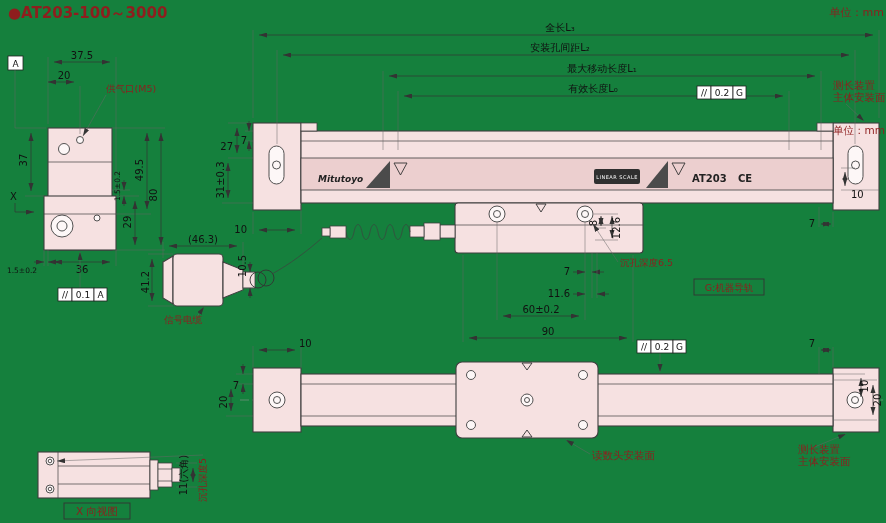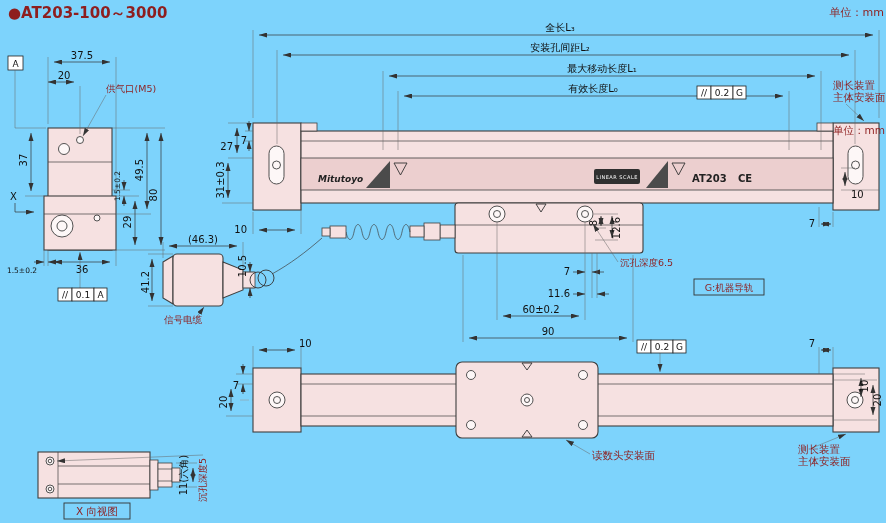--- a/index.html
+++ b/index.html
@@ -1,17 +1,17 @@
 <!DOCTYPE html>
 <html style="--accent: #8e1e1e; --fill: #f6e1e1; --band: #eccfcf; --line: #3f3f3f;"><head>
 <meta charset="utf-8">
 <style>
   html,body{margin:0;padding:0;background:#fff;}
   body{font-family:"DejaVu Sans",sans-serif;}
-  #stage{position:relative;width:886px;height:523px;background:#7dd3fc;overflow:hidden;}
+  #stage{position:relative;width:886px;height:523px;background:#15803d;overflow:hidden;}
   svg text{font-family:"DejaVu Sans",sans-serif;}
   .part{fill:var(--fill,#f6e1e1);stroke:var(--line,#3f3f3f);stroke-width:1.1;}
   .thin{fill:var(--fill,#f6e1e1);stroke:var(--line,#3f3f3f);stroke-width:0.8;}
   .band{fill:var(--band,#eccfcf);stroke:var(--line,#3f3f3f);stroke-width:0.8;}
   .hole{fill:#fdf7f7;stroke:var(--line,#3f3f3f);stroke-width:0.9;}
   .inner{fill:none;stroke:var(--line,#3f3f3f);stroke-width:0.7;}
   .dl{stroke:#333;stroke-width:0.7;fill:none;}
   .ext{stroke:#666;stroke-width:0.5;fill:none;}
   .cl{stroke:#999;stroke-width:0.55;stroke-dasharray:9 3 2 3;fill:none;}
   .dim{font-size:10px;fill:#111;}

